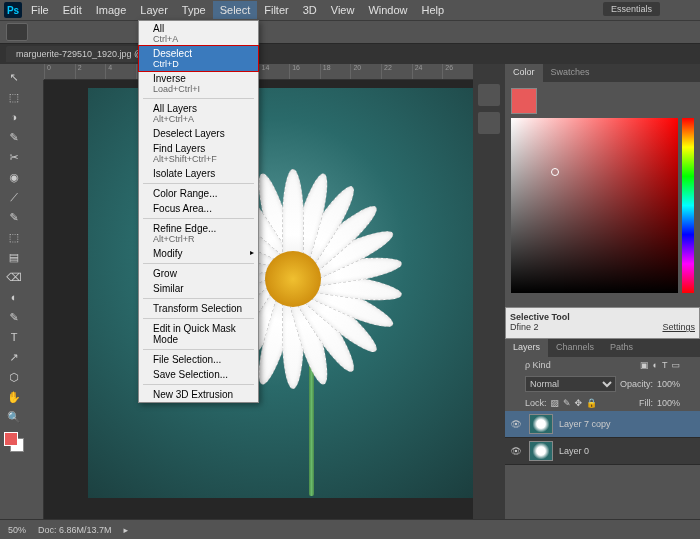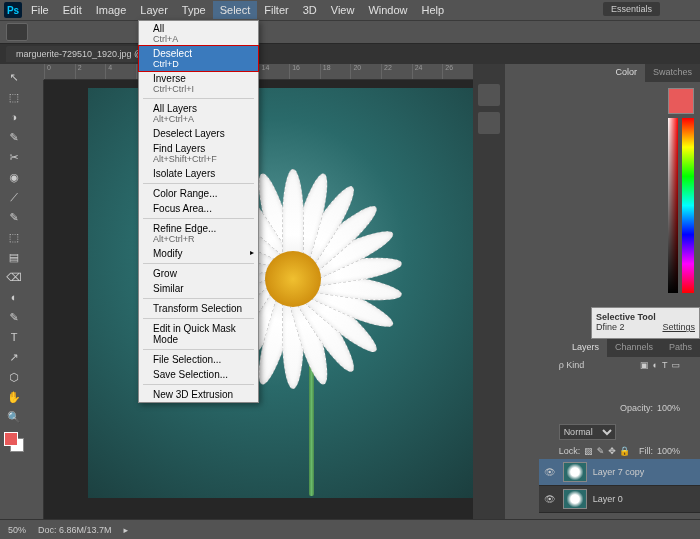--- a/index.html
+++ b/index.html
@@ -38,21 +38,21 @@
 .dropdown { position: absolute; top: 20px; left: 138px; width: 121px; background: #f0f0f0; color: #000; font-size: 10px; border: 1px solid #888; box-shadow: 2px 2px 6px rgba(0,0,0,0.4); z-index: 100; }
 .dd-item { padding: 2px 10px 2px 14px; display: flex; justify-content: space-between; cursor: pointer; }
 .dd-item.hl { background: #3a7abd; color: #fff; outline: 1px solid #c00; }
 .dd-item.dis { color: #999; }
 .dd-sep { height: 1px; background: #ccc; margin: 2px 4px; }
 .dd-sc { color: #666; font-size: 9px; }
 .dd-item.hl .dd-sc { color: #fff; }
 .dd-sub::after { content: "▸"; position: absolute; right: 4px; font-size: 8px; }
 .dd-item { position: relative; flex-direction: column; }
 
-.right-panels { width: 195px; background: #535353; display: flex; flex-direction: column; align-items: flex-end; }
+.right-panels { width: 195px; background: #535353; display: flex; flex-direction: column; }
 .panel-tabs { display: flex; background: #3a3a3a; height: 18px; font-size: 9px; }
 .ptab { padding: 3px 8px; color: #999; cursor: pointer; }
 .ptab.active { background: #535353; color: #ddd; }
 .panel-body { padding: 6px; }
 
 .color-panel { height: 225px; }
 .big-swatch { width: 26px; height: 26px; background: #e85a5a; border: 1px solid #888; margin-bottom: 4px; }
 .picker { display: flex; gap: 4px; height: 175px; }
 .sat { flex: 1; background: linear-gradient(to bottom, rgba(0,0,0,0), #000), linear-gradient(to right, #fff, #f00); position: relative; }
 .sat-cursor { position: absolute; width: 8px; height: 8px; border: 1px solid #fff; border-radius: 50%; top: 50px; left: 40px; }
@@ -221,21 +221,21 @@
     <div class="panel-body layers-panel" style="padding:0;">
       <div class="layer-ctrl">
         <span>ρ Kind</span>
         <span style="flex:1"></span>
         <span>▣</span>
         <span>◐</span>
         <span>T</span>
         <span>▭</span>
       </div>
       <div class="layer-ctrl">
-        <select style="flex:1;margin-top:48px;"><option>Normal</option></select>
+        <select style="flex:1;"><option>Normal</option></select>
         <span>Opacity:</span>
         <span>100%</span>
       </div>
       <div class="layer-ctrl">
         <span>Lock:</span>
         <span>▨</span>
         <span>✎</span>
         <span>✥</span>
         <span>🔒</span>
         <span style="flex:1"></span>
@@ -262,21 +262,21 @@
     <div class="dd-item">
       <span>All</span>
       <span class="dd-sc">Ctrl+A</span>
     </div>
     <div class="dd-item hl">
       <span>Deselect</span>
       <span class="dd-sc">Ctrl+D</span>
     </div>
     <div class="dd-item">
       <span>Inverse</span>
-      <span class="dd-sc">Ctrl+Ctrl+I</span>
+      <span class="dd-sc">Load+Ctrl+I</span>
     </div>
     <div class="dd-sep"></div>
     <div class="dd-item">
       <span>All Layers</span>
       <span class="dd-sc">Alt+Ctrl+A</span>
     </div>
     <div class="dd-item">
       <span>Deselect Layers</span>
     </div>
     <div class="dd-item">

